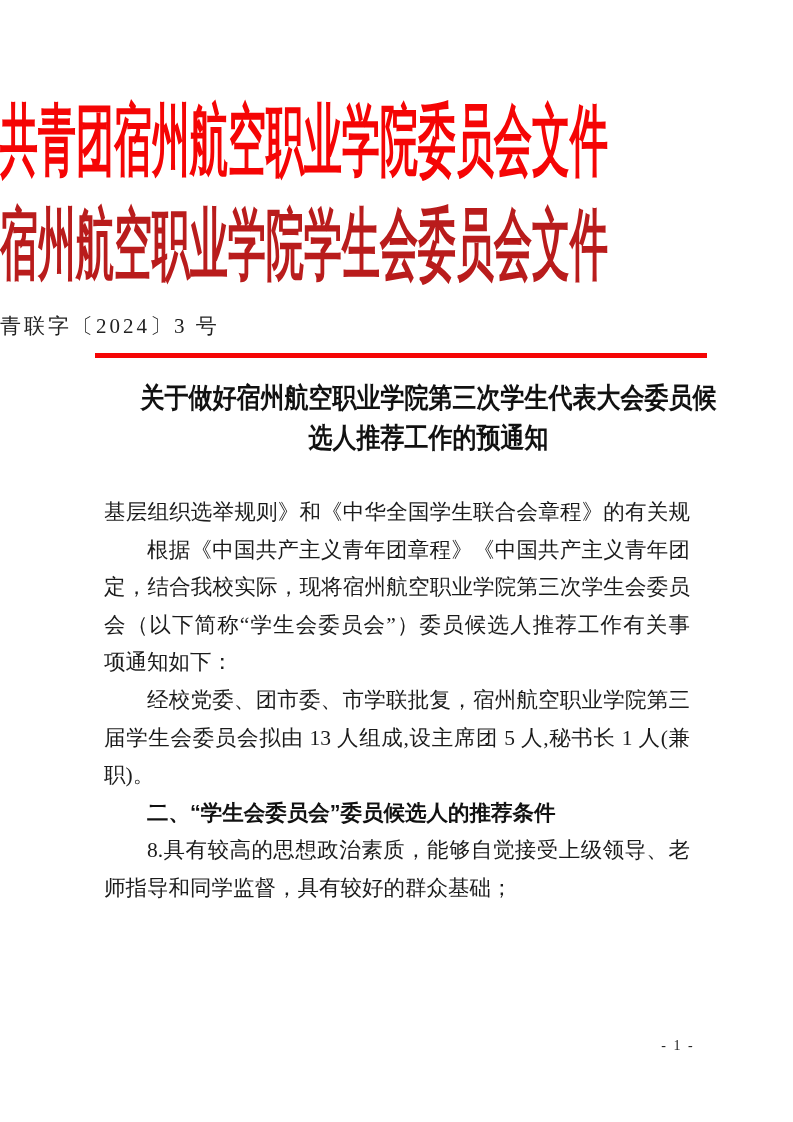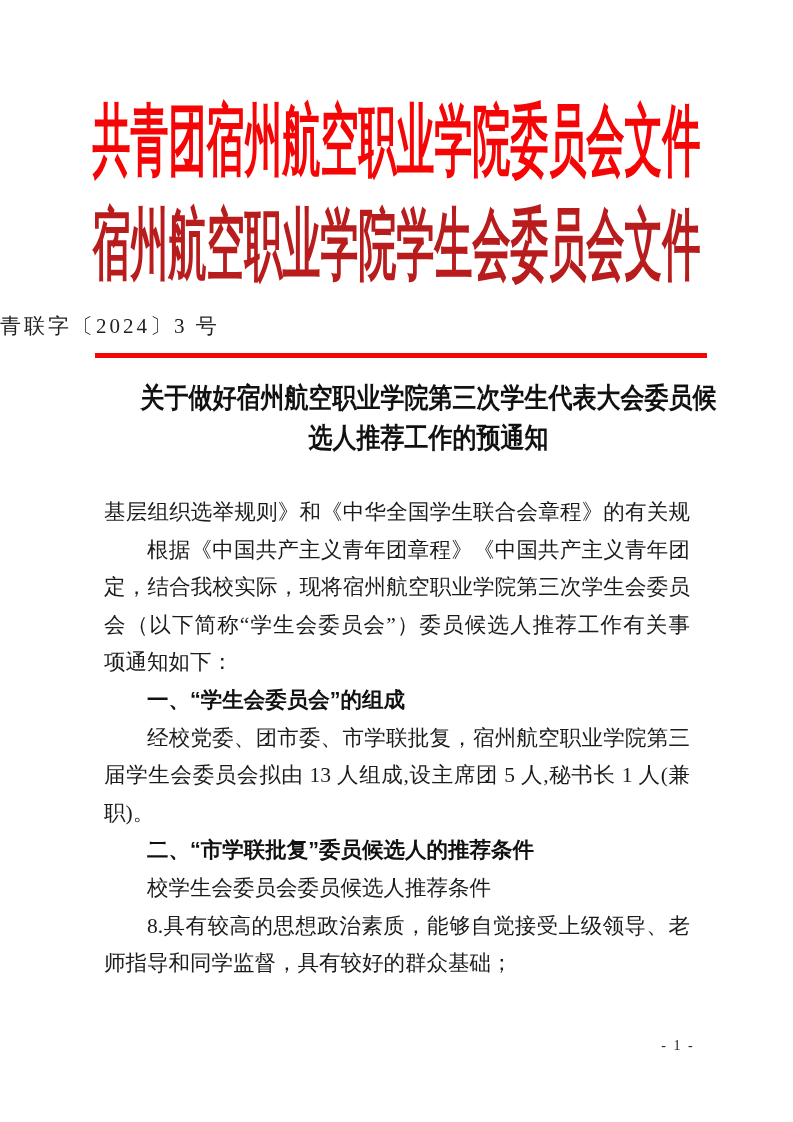--- a/index.html
+++ b/index.html
@@ -16,21 +16,20 @@
     font-family: "Liberation Serif", "DejaVu Serif", serif;
     color: #1b1b1b;
   }
   
   .red-head {
     position: absolute;
     left: 0;
     width: 100%;
     height: 80px;
     display: flex;
-    justify-content: center;
     align-items: center;
     font-weight: bold;
     font-size: 38px;
     line-height: 38px;
   }
   .red-head .stretch {
     transform: scaleY(2.05);
     transform-origin: center;
     white-space: nowrap;
     letter-spacing: 0;
@@ -129,29 +128,27 @@
   </div>
 
   <div class="body-text">
 
     <div class="bline jline">基层组织选举规则》和《中华全国学生联合会章程》的有关规</div>
     <div class="bline jline indent">根据《中国共产主义青年团章程》《中国共产主义青年团</div>
     <div class="bline jline">定，结合我校实际，现将宿州航空职业学院第三次学生会委员</div>
     <div class="bline jline">会（以下简称“学生会委员会”）委员候选人推荐工作有关事</div>
     <div class="bline">项通知如下：</div>
 
-    <div class="bline h-line indent">一、“学生会委员会”的组成</div>
 
     <div class="bline jline indent">经校党委、团市委、市学联批复，宿州航空职业学院第三</div>
     <div class="bline jline">届学生会委员会拟由 13 人组成,设主席团 5 人,秘书长 1 人(兼</div>
     <div class="bline">职)。</div>
 
-    <div class="bline h-line indent">二、“市学联批复”委员候选人的推荐条件</div>
+    <div class="bline h-line indent">二、“学生会委员会”委员候选人的推荐条件</div>
 
-    <div class="bline indent">校学生会委员会委员候选人推荐条件</div>
 
     <div class="bline jline indent">8.具有较高的思想政治素质，能够自觉接受上级领导、老</div>
     <div class="bline">师指导和同学监督，具有较好的群众基础；</div>
   </div>
 
   <div class="page-number">- 1 -</div>
 
 </div>
 
 </body></html>

